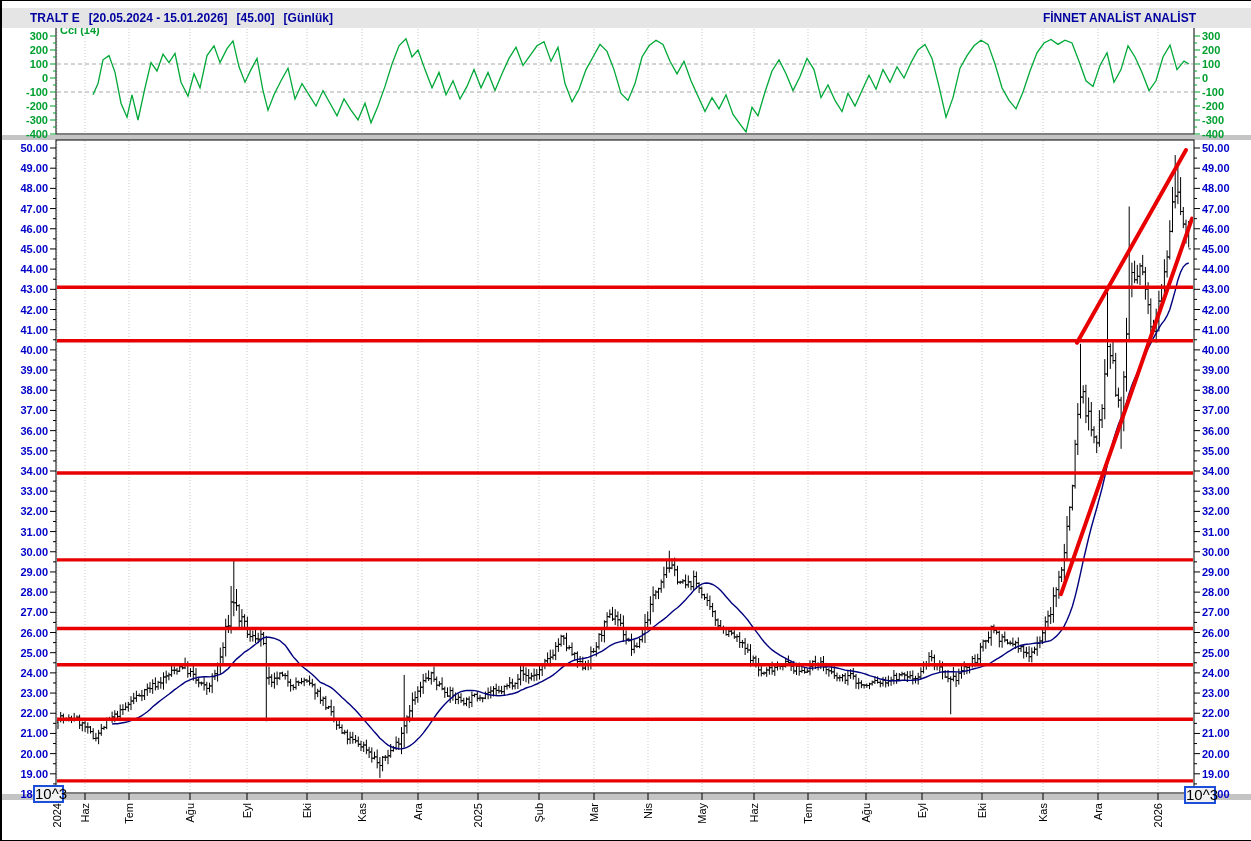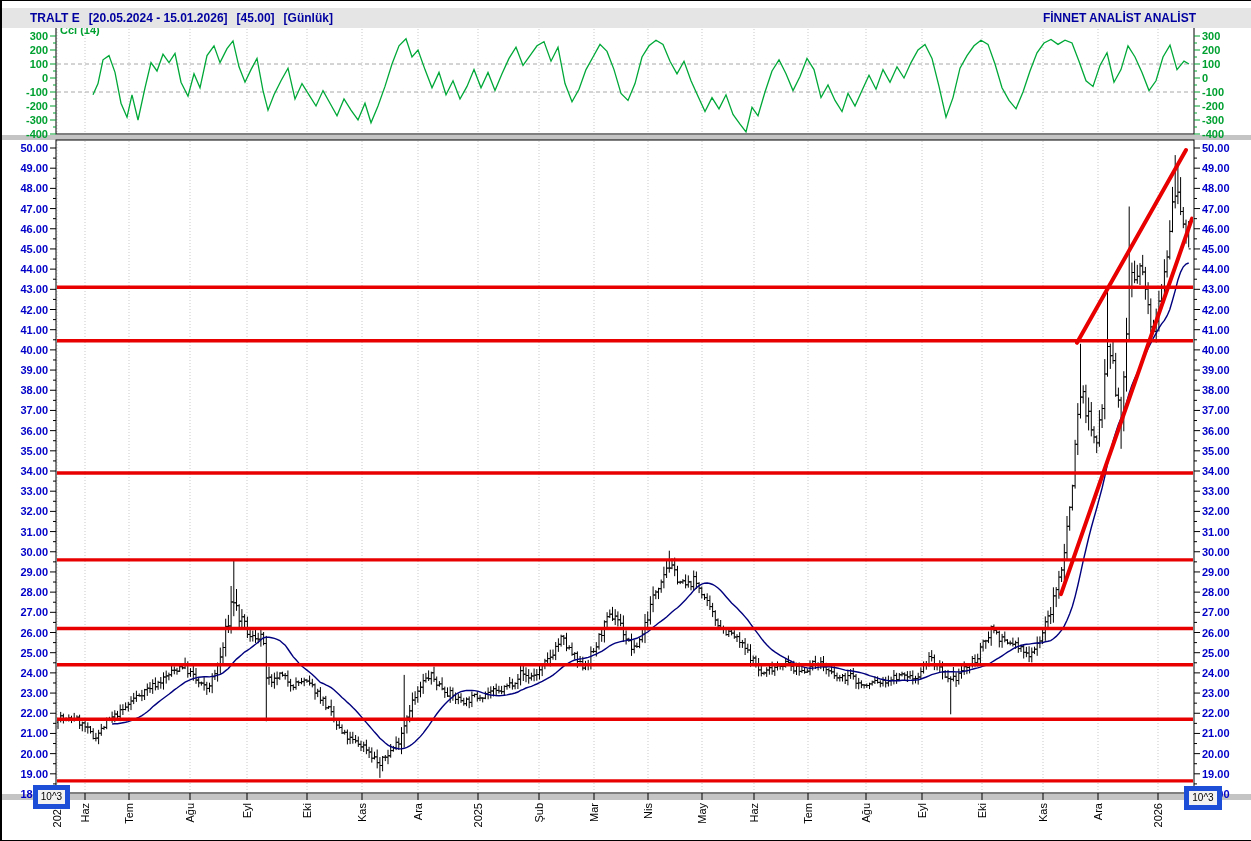--- a/index.html
+++ b/index.html
@@ -4,21 +4,21 @@
 <style>
   html,body{margin:0;padding:0;background:#fff;}
   body{width:1251px;height:841px;position:relative;font-family:"Liberation Sans",sans-serif;overflow:hidden;}
   .frame{position:absolute;left:0;top:0;width:1249px;height:839px;border:1px solid #000;border-left-width:2px;pointer-events:none;z-index:6;}
   .header{position:absolute;left:0;top:8px;width:100%;height:20px;background:#e5e5e5;z-index:4;}
   .title{position:absolute;left:30px;top:3px;font-size:12px;font-weight:bold;color:#0000A0;white-space:nowrap;}
   .title span{margin-right:9px;}
   .brand{position:absolute;right:55px;top:3px;font-size:12px;font-weight:bold;color:#0000A0;}
   svg{position:absolute;left:0;top:0;}
   svg text{font-family:"Liberation Sans",sans-serif;}
-  .scalebox{position:absolute;z-index:5;background:#f2f2f2;border:5px solid #1d4ed8;font-size:10px;color:#000;text-align:center;line-height:13px;}
+  .scalebox{position:absolute;z-index:5;background:#f2f2f2;border:2px solid #1d4ed8;font-size:15px;color:#000;text-align:center;line-height:13px;}
   #scalebox-left{left:33px;top:785px;width:27px;height:14px;}
   #scalebox-right{left:1184px;top:786px;width:28px;height:14px;}
 </style>
 </head>
 <body>
 
 <div class="header">
   <div class="title">
     <span>TRALT E</span><span>[20.05.2024 - 15.01.2026]</span><span>[45.00]</span><span>[Günlük]</span>
   </div>

